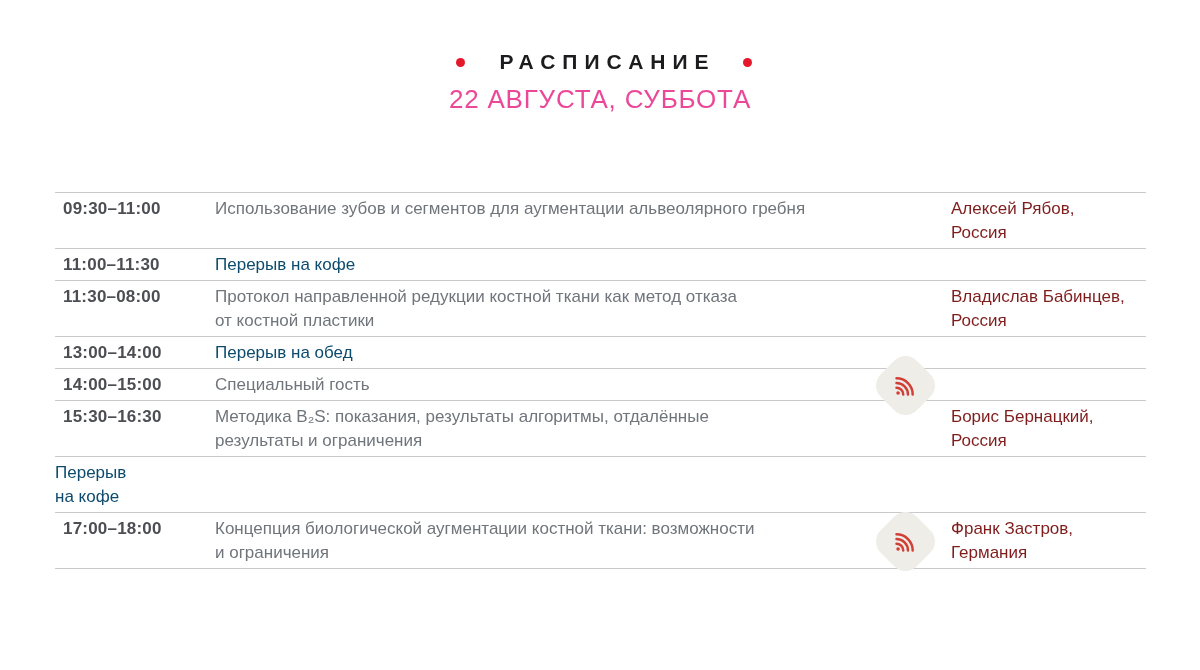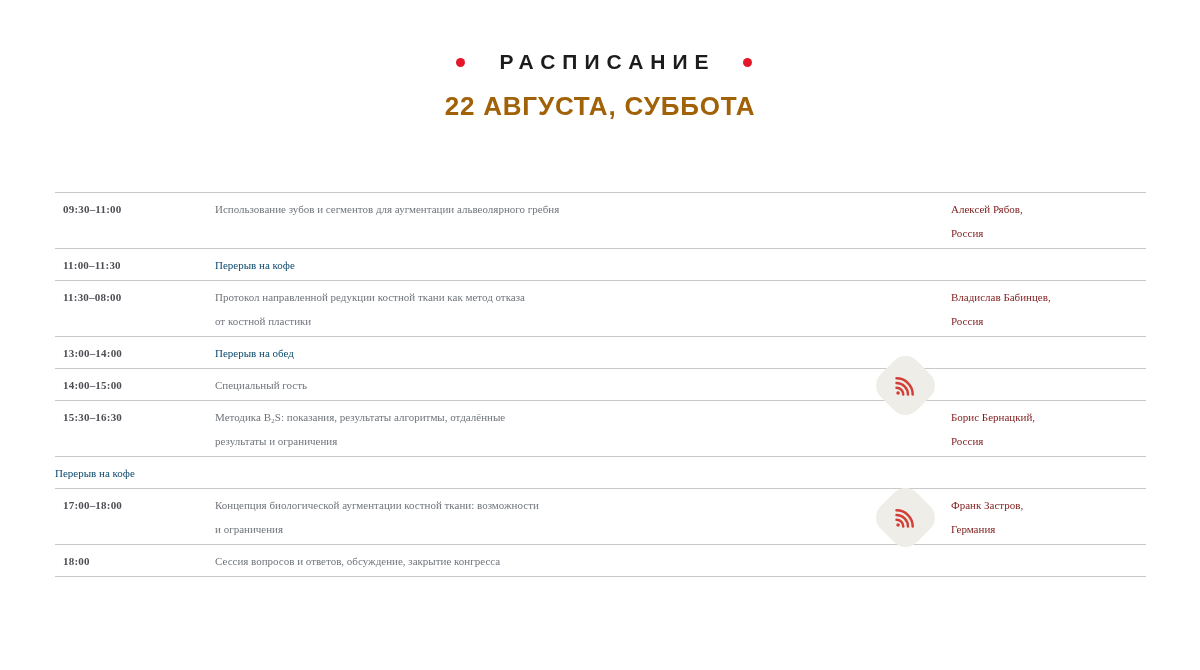--- a/index.html
+++ b/index.html
@@ -8,33 +8,33 @@
 
   
   .header { position: absolute; top: 50px; left: 0; width: 1200px; text-align: center; }
   .title-row { display: flex; align-items: center; justify-content: center; gap: 27px; padding-left: 8px; }
   .title-dot { width: 9px; height: 9px; border-radius: 50%; background: #e5182b; }
   .page-title {
     font-size: 21px; font-weight: 700; letter-spacing: 7px;
     color: #1c1c1e; text-indent: 7px;
   }
   .subtitle {
-    margin-top: 17px; font-size: 26px; font-weight: 700;
-    letter-spacing: 0.8px; color: #a16207;
+    margin-top: 10px; font-size: 26px; font-weight: 400;
+    letter-spacing: 0.8px; color: #ec4899;
   }
 
   
   .schedule { position: absolute; left: 55px; top: 192px; width: 1091px; }
   .row {
     position: relative;
     display: grid;
     grid-template-columns: 160px 1fr 195px;
     border-top: 1px solid #c9c9c9;
     padding: 4px 0 3px 0;
-    font-size: 11px; line-height: 24px; font-family: Liberation Serif, serif;
+    font-size: 17px; line-height: 24px;
   }
   .row:last-child { border-bottom: 1px solid #c9c9c9; }
   .time { font-weight: 700; color: #4d4e53; padding-left: 8px; letter-spacing: 0.2px; }
   .desc { color: #70757b; white-space: pre-line; padding-right: 80px; }
   .row.break .desc { color: #0c4a6e; }
   .speaker { color: #7f1d1d; white-space: pre-line; }
 
   
   .bcast {
     position: absolute; left: 822px; top: 50%;
@@ -126,19 +126,14 @@
         <path d="M4 14 a6 6 0 0 1 6 6"></path>
         <path d="M4 9.8 a10.2 10.2 0 0 1 10.2 10.2"></path>
         <path d="M4 5.6 a14.4 14.4 0 0 1 14.4 14.4"></path>
         <circle cx="5.4" cy="18.6" r="1.6" fill="#d23f36" stroke="none"></circle>
       </svg>
     </span>
     <div class="speaker">Франк Застров,
 Германия</div>
   </div>
 
-  <div class="row session">
-    <div class="time">18:00</div>
-    <div class="desc">Сессия вопросов и ответов, обсуждение, закрытие конгресса</div>
-    <div class="speaker"></div>
-  </div>
 
 </div>
 
 </body></html>

